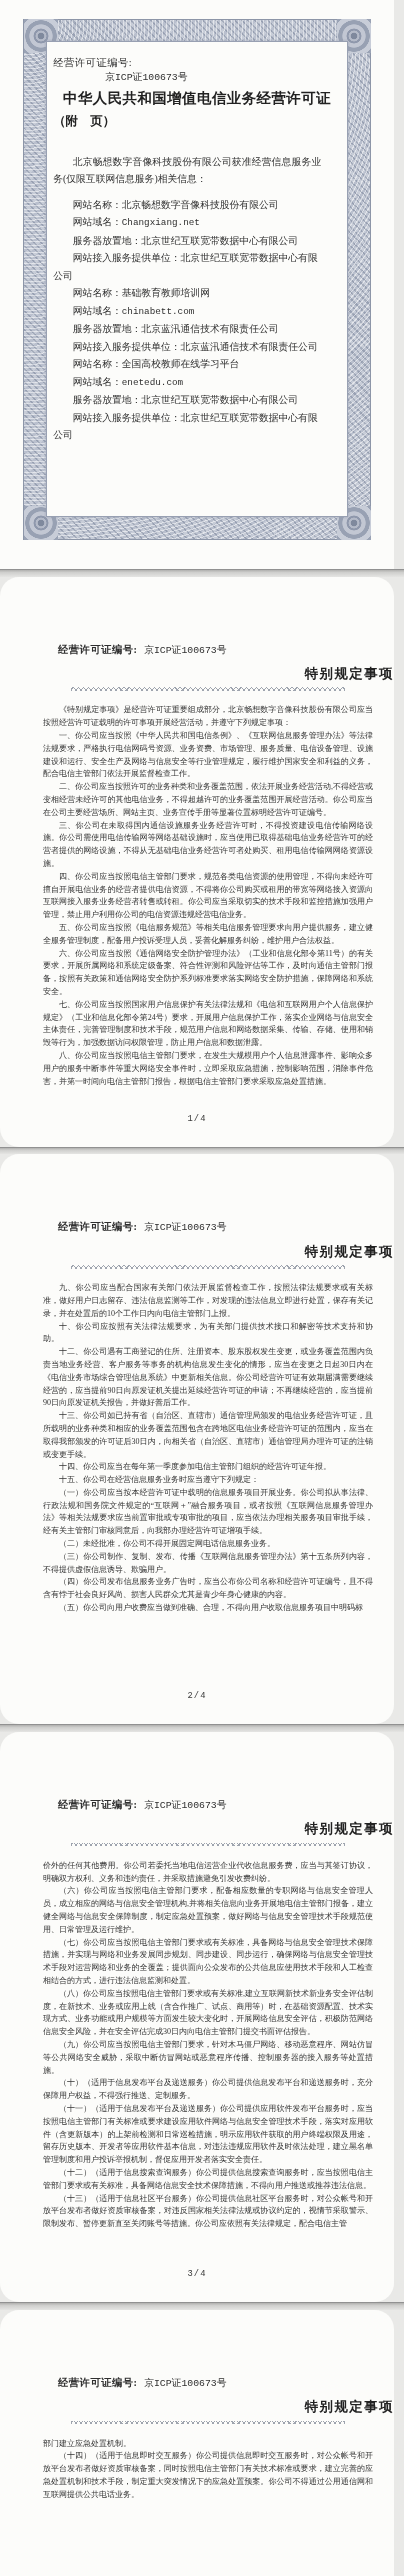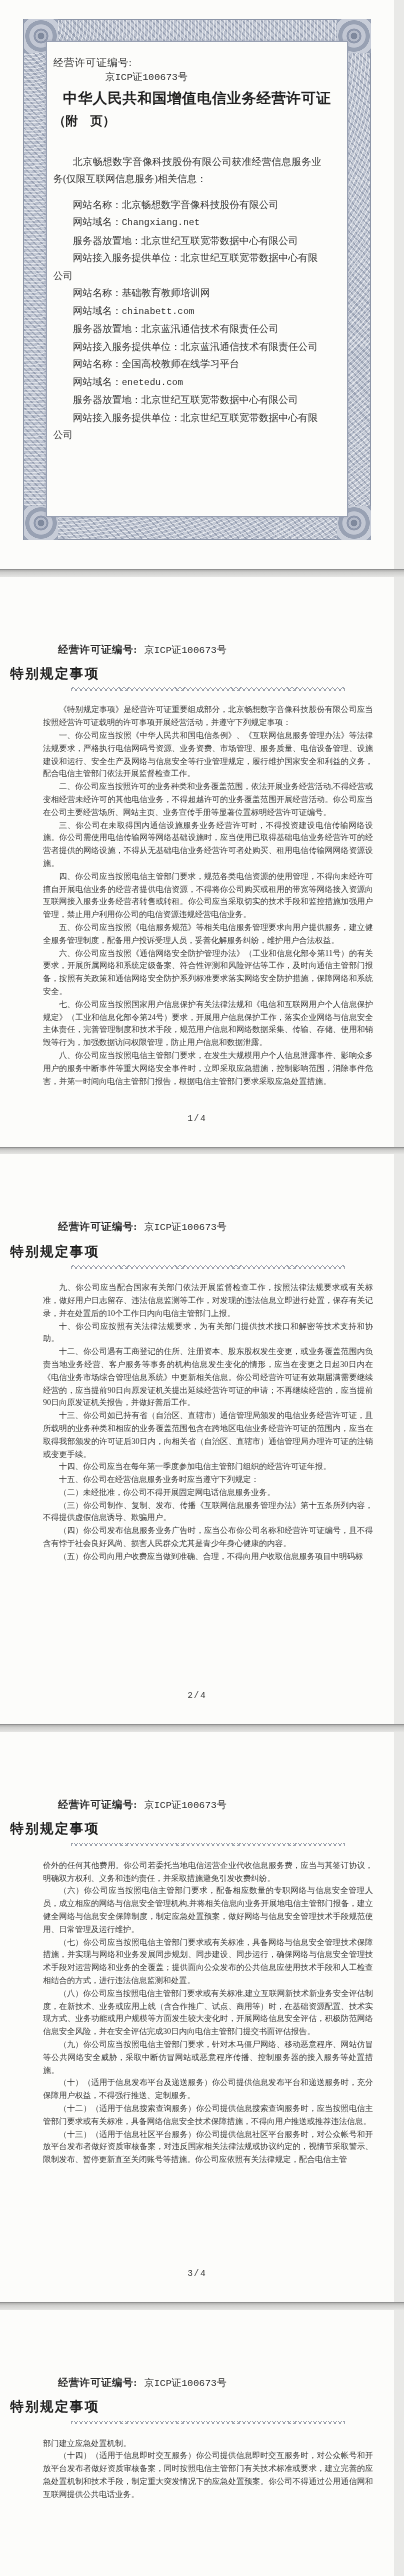--- a/index.html
+++ b/index.html
@@ -48,27 +48,27 @@
     margin:5.2px 0 0;text-align:center;font-size:14.4px;font-weight:700;
     letter-spacing:0.5px;color:#222;
   }
   .cert-subtitle{margin:5.2px 0 0;font-size:12.4px;font-weight:700;color:#222;}
   .cert-intro{margin:23px 0 0;font-size:9.8px;line-height:17px;text-indent:2em;max-width:268px;text-align:justify;}
   .cert-fields{margin-top:9px;}
   .cert-line{margin:0;font-size:9.8px;line-height:17.5px;text-indent:2em;max-width:268px;}
   .fv.latin{font-family:"Liberation Mono", monospace;font-size:9.3px;}
 
   
-  .reg-page{height:570px;}
+  .reg-page{height:570px;border-radius:19px;}
   .reg-page-last{height:566px;}
   .reg-header{margin:66px 0 0 58px;font-size:10.3px;}
   .lic-label{font-weight:600;letter-spacing:0.5px;}
   .lic-no{margin-left:4.1px;font-size:9.8px;font-family:"Liberation Mono", monospace;}
   .reg-title{
-    margin:8.2px 0 0 10.3px;text-align:left;font-size:13.4px;font-weight:700;
+    margin:8.2px 0 0 10.3px;text-align:right;font-size:13.4px;font-weight:700;
     letter-spacing:1.5px;color:#222;
   }
   .zigzag{
     width:274px;height:3.6px;margin:4.6px auto 0;margin-left:71px;opacity:.85;
     background:
       repeating-linear-gradient(45deg, #8e95a1 0 0.8px, transparent 0.8px 3.6px),
       repeating-linear-gradient(-45deg, #8e95a1 0 0.8px, transparent 0.8px 3.6px);
   }
   .reg-body{
     width:330px;margin:13.4px 0 0 43px;font-size:8px;line-height:12.8px;
@@ -167,20 +167,21 @@
   <div class="reg-body">
 
     <div>
 
     <p class="para">九、你公司应当配合国家有关部门依法开展监督检查工作，按照法律法规要求或有关标准，做好用户日志留存、违法信息监测等工作，对发现的违法信息立即进行处置，保存有关记录，并在处置后的10个工作日内向电信主管部门上报。</p>
         <p class="para">十、你公司应按照有关法律法规要求，为有关部门提供技术接口和解密等技术支持和协助。</p>
         <p class="para">十二、你公司遇有工商登记的住所、注册资本、股东股权发生变更，或业务覆盖范围内负责当地业务经营、客户服务等事务的机构信息发生变化的情形，应当在变更之日起30日内在《电信业务市场综合管理信息系统》中更新相关信息。你公司经营许可证有效期届满需要继续经营的，应当提前90日向原发证机关提出延续经营许可证的申请；不再继续经营的，应当提前90日向原发证机关报告，并做好善后工作。</p>
         <p class="para">十三、你公司如已持有省（自治区、直辖市）通信管理局颁发的电信业务经营许可证，且所载明的业务种类和相应的业务覆盖范围包含在跨地区电信业务经营许可证的范围内，应当在取得我部颁发的许可证后30日内，向相关省（自治区、直辖市）通信管理局办理许可证的注销或变更手续。</p>
         <p class="para">十四、你公司应当在每年第一季度参加电信主管部门组织的经营许可证年报。</p>
         <p class="para">十五、你公司在经营信息服务业务时应当遵守下列规定：</p>
+        <p class="para">（一）你公司应当按本经营许可证中载明的信息服务项目开展业务。你公司拟从事法律、行政法规和国务院文件规定的“互联网＋”融合服务项目，或者按照《互联网信息服务管理办法》等相关法规要求应当前置审批或专项审批的项目，应当依法办理相关服务项目审批手续，经有关主管部门审核同意后，向我部办理经营许可证增项手续。</p>
         <p class="para">（二）未经批准，你公司不得开展固定网电话信息服务业务。</p>
         <p class="para">（三）你公司制作、复制、发布、传播《互联网信息服务管理办法》第十五条所列内容，不得提供虚假信息诱导、欺骗用户。</p>
         <p class="para">（四）你公司发布信息服务业务广告时，应当公布你公司名称和经营许可证编号，且不得含有悖于社会良好风尚、损害人民群众尤其是青少年身心健康的内容。</p>
         <p class="para">（五）你公司向用户收费应当做到准确、合理，不得向用户收取信息服务项目中明码标</p>
       </div>
   </div>
   <div class="page-no">2/4</div>
 </section>
 
 <div class="page-sep"></div>
@@ -194,20 +195,21 @@
   <div class="zigzag"></div>
   <div class="reg-body">
     <p class="cont">价外的任何其他费用。你公司若委托当地电信运营企业代收信息服务费，应当与其签订协议，明确双方权利、义务和违约责任，并采取措施避免引发收费纠纷。</p>
     <div>
 
     <p class="para">（六）你公司应当按照电信主管部门要求，配备相应数量的专职网络与信息安全管理人员，成立相应的网络与信息安全管理机构,并将相关信息向业务开展地电信主管部门报备，建立健全网络与信息安全保障制度，制定应急处置预案，做好网络与信息安全管理技术手段规范使用、日常管理及运行维护。</p>
         <p class="para">（七）你公司应当按照电信主管部门要求或有关标准，具备网络与信息安全管理技术保障措施，并实现与网络和业务发展同步规划、同步建设、同步运行，确保网络与信息安全管理技术手段对运营网络和业务的全覆盖；提供面向公众发布的公共信息应使用技术手段和人工检查相结合的方式，进行违法信息监测和处置。</p>
         <p class="para">（八）你公司应当按照电信主管部门要求或有关标准,建立互联网新技术新业务安全评估制度，在新技术、业务或应用上线（含合作推广、试点、商用等）时，在基础资源配置、技术实现方式、业务功能或用户规模等方面发生较大变化时，开展网络信息安全评估，积极防范网络信息安全风险，并在安全评估完成30日内向电信主管部门提交书面评估报告。</p>
         <p class="para">（九）你公司应当按照电信主管部门要求，针对木马僵尸网络、移动恶意程序、网站仿冒等公共网络安全威胁，采取中断仿冒网站或恶意程序传播、控制服务器的接入服务等处置措施。</p>
         <p class="para">（十）（适用于信息发布平台及递送服务）你公司提供信息发布平台和递送服务时，充分保障用户权益，不得强行推送、定制服务。</p>
+        <p class="para">（十一）（适用于信息发布平台及递送服务）你公司提供应用软件发布平台服务时，应当按照电信主管部门有关标准或要求建设应用软件网络与信息安全管理技术手段，落实对应用软件（含更新版本）的上架前检测和日常巡检措施，明示应用软件获取的用户终端权限及用途，留存历史版本、开发者等应用软件基本信息，对违法违规应用软件及时依法处理，建立黑名单管理制度和用户投诉举报机制，督促应用开发者落实安全责任。</p>
         <p class="para">（十二）（适用于信息搜索查询服务）你公司提供信息搜索查询服务时，应当按照电信主管部门要求或有关标准，具备网络信息安全技术保障措施，不得向用户推送或推荐违法信息。</p>
         <p class="para">（十三）（适用于信息社区平台服务）你公司提供信息社区平台服务时，对公众帐号和开放平台发布者做好资质审核备案，对违反国家相关法律法规或协议约定的，视情节采取警示、限制发布、暂停更新直至关闭账号等措施。你公司应依照有关法律规定，配合电信主管</p>
       </div>
   </div>
   <div class="page-no">3/4</div>
 </section>
 
 <div class="page-sep"></div>
 
 <section class="page reg-page reg-page-last">

